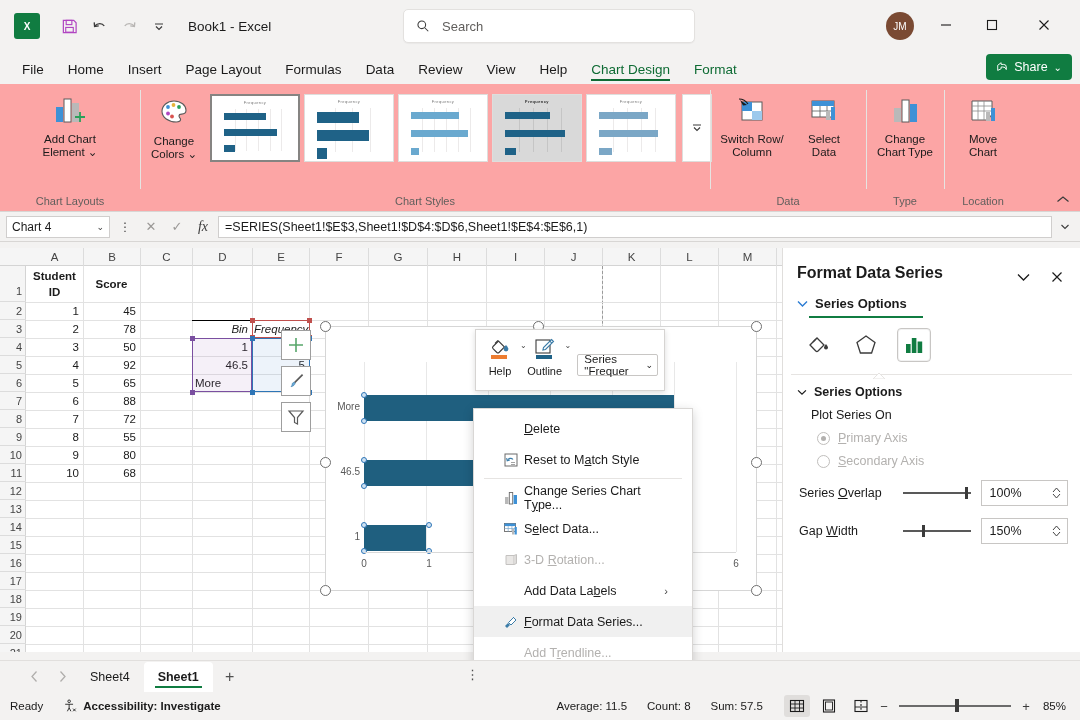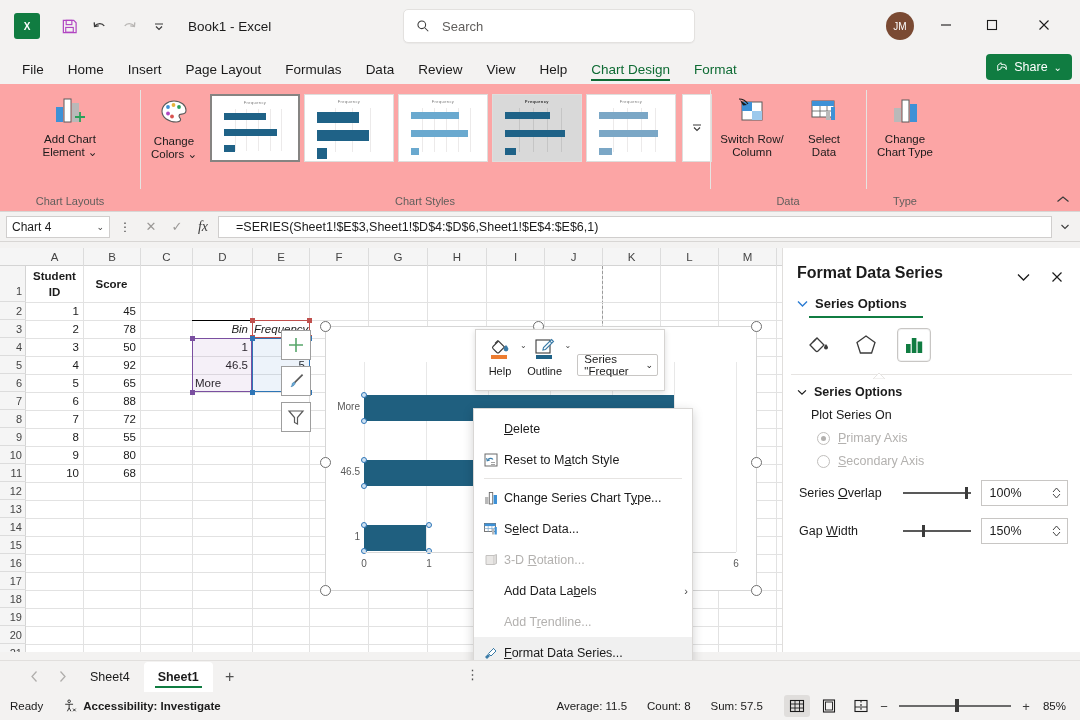--- a/index.html
+++ b/index.html
@@ -57,21 +57,21 @@
   .gal-more { width:30px; height:68px; border:1px solid #dededc; background:#fff; display:flex; align-items:center;
               justify-content:center; cursor:pointer; margin-left:2px; }
   .collapse-ribbon { position:absolute; right:10px; bottom:4px; font-size:12px; color:#555; cursor:pointer; }
 
   
   .fbar { height:30px; background:#f3f2f1; display:flex; align-items:center; padding:0 6px; gap:4px; border-bottom:1px solid #d8d6d4;}
   .namebox { width:104px; height:22px; background:#fff; border:1px solid #d0cecd; display:flex; align-items:center;
              justify-content:space-between; padding:0 5px; font-size:12px; }
   .fb-ico { width:22px; height:22px; display:flex; align-items:center; justify-content:center; color:#9a9896; font-size:13px; cursor:pointer; }
   .formula-input { flex:1; height:22px; background:#fff; border:1px solid #d0cecd; display:flex; align-items:center;
-                   padding:0 17px; font-size:12.5px; }
+                   padding:0 6px; font-size:12.5px; }
   .fb-drop { width:18px; height:22px; display:flex; align-items:center; justify-content:center; color:#444; cursor:pointer; }
 
   
   .gridwrap { position:absolute; left:0; top:248px; width:782px; height:404px; background:#fff; overflow:hidden; }
   .colhdr { position:absolute; left:0; top:0; height:18px; width:782px; background:#f5f5f5; border-bottom:1px solid #d4d4d4; }
   .colhdr .c { position:absolute; top:0; height:18px; text-align:center; font-size:11.5px; color:#444; line-height:18px;
                border-right:1px solid #dcdcdc; }
   .corner { position:absolute; left:0; top:0; width:26px; height:18px; background:#f5f5f5; border-right:1px solid #d4d4d4;
             border-bottom:1px solid #d4d4d4; }
   .corner::after { content:""; position:absolute; right:3px; bottom:2px; border-left:7px solid transparent; border-bottom:7px solid #b3b3b3; }
@@ -118,21 +118,21 @@
   .mb-item { width:48px; display:flex; flex-direction:column; align-items:center; cursor:pointer; padding-top:3px; }
   .mb-item .lbl { font-size:11px; margin-top:4px; }
   .mb-ico { position:relative; width:26px; height:24px; display:flex; align-items:flex-start; justify-content:center; }
   .mb-chev { font-size:8px; color:#444; margin-left:2px; padding-top:7px; }
   .mb-dd { margin-left:6px; margin-top:20px; height:22px; border:1px solid #c8c6c4; background:#fff; border-radius:2px;
            display:flex; align-items:center; padding:0 4px 0 6px; font-size:11.5px; cursor:pointer; }
 
   
   .ctxmenu { position:absolute; left:473px; top:408px; width:220px; background:#fff; border:1px solid #d9d7d5;
              box-shadow:0 3px 10px rgba(0,0,0,.18); padding:4px 0; }
-  .ci { height:31px; display:flex; align-items:center; padding:0 4px; font-size:12.5px; cursor:pointer; position:relative; }
+  .ci { height:31px; display:flex; align-items:center; padding:0 24px; font-size:12.5px; cursor:pointer; position:relative; }
   .ci.disabled { color:#b3b1af; cursor:default; }
   .ci.hl { background:#f0f0f0; }
   .ci .cico { width:26px; display:flex; align-items:center; justify-content:center; }
   .ci .ctext { flex:1; }
   .ci .carrow { color:#444; font-size:11px; }
   .ci-sep { height:1px; background:#e6e4e2; margin:3px 10px; }
   .u { text-decoration:underline; }
 
   
   .pane { position:absolute; right:0; top:248px; width:298px; height:404px; background:#fff; border-left:1px solid #e0dedc; }
@@ -426,20 +426,36 @@
               <rect x="14" y="5" width="7" height="22" fill="#fff" stroke="#5a5a5a" stroke-width="1"></rect>
               <rect x="22" y="9" width="7" height="18" fill="#3e91d6"></rect>
             </svg>
           </div>
           <div class="lbl"><span>Change</span><br><span>Chart Type</span></div>
         </div>
       </div>
       <div class="glabel">Type</div>
     </div>
 
+    <div class="rgroup" style="width:78px;">
+      <div class="gitems">
+        <div class="bigbtn">
+          <div class="ico">
+            <svg width="34" height="32" viewBox="0 0 34 32">
+              <path d="M6 6h20v13l-4 6H6z" fill="#fff" stroke="#5a5a5a" stroke-width="1"></path>
+              <path d="M6 11h20M6 16h20M12 6v19M18 6v19" stroke="#8a8a8a" stroke-width=".8"></path>
+              <rect x="20" y="17" width="4" height="9" fill="#b9b9b9"></rect>
+              <rect x="25" y="13" width="4" height="13" fill="#3e91d6"></rect>
+            </svg>
+          </div>
+          <div class="lbl"><span>Move</span><br><span>Chart</span></div>
+        </div>
+      </div>
+      <div class="glabel">Location</div>
+    </div>
 
     <div class="collapse-ribbon">
       <svg width="14" height="9" viewBox="0 0 14 9">
           <path d="M1.5 6.5l5.5-4.5 5.5 4.5" fill="none" stroke="#3b3b3b" stroke-width="1.2"></path>
         </svg>
     </div>
   </div>
 
   <div class="fbar">
     <div class="namebox">
@@ -737,33 +753,33 @@
             <path d="M11 3.5l2.5-1v9l-2.5 1" fill="#dedcda" stroke="#c4c2c0" stroke-width="1"></path>
           </svg>
       </div>
       <div class="ctext">3-D <span class="u">R</span>otation...</div>
     </div>
     <div class="ci">
       <div class="cico"></div>
       <div class="ctext">Add Data La<span class="u">b</span>els</div>
       <div class="carrow">›</div>
     </div>
-    <div class="ci disabled">
-      <div class="cico"></div>
-      <div class="ctext">Add T<span class="u">r</span>endline...</div>
-    </div>
     <div class="ci hl">
       <div class="cico">
         <svg width="16" height="16" viewBox="0 0 16 16">
             <path d="M2 12l3-3 2 2-3 3z" fill="#3b7ca8"></path>
             <path d="M5.5 8.5l5-5 2.5 2.5-5 5z" fill="#fff" stroke="#3b7ca8" stroke-width="1"></path>
             <path d="M10 3l2.5 2.5" stroke="#3b7ca8" stroke-width="1"></path>
           </svg>
       </div>
       <div class="ctext"><span class="u">F</span>ormat Data Series...</div>
+    </div>
+    <div class="ci disabled">
+      <div class="cico"></div>
+      <div class="ctext">Add T<span class="u">r</span>endline...</div>
     </div>
   </div>
 
   <div class="vscroll">
     <div class="sb-arrow" style="top:0;">
       <svg width="9" height="7" viewBox="0 0 9 7">
           <path d="M1 5.5L4.5 1.5 8 5.5z" fill="#666"></path>
         </svg>
     </div>
     <div class="vthumb"></div>

